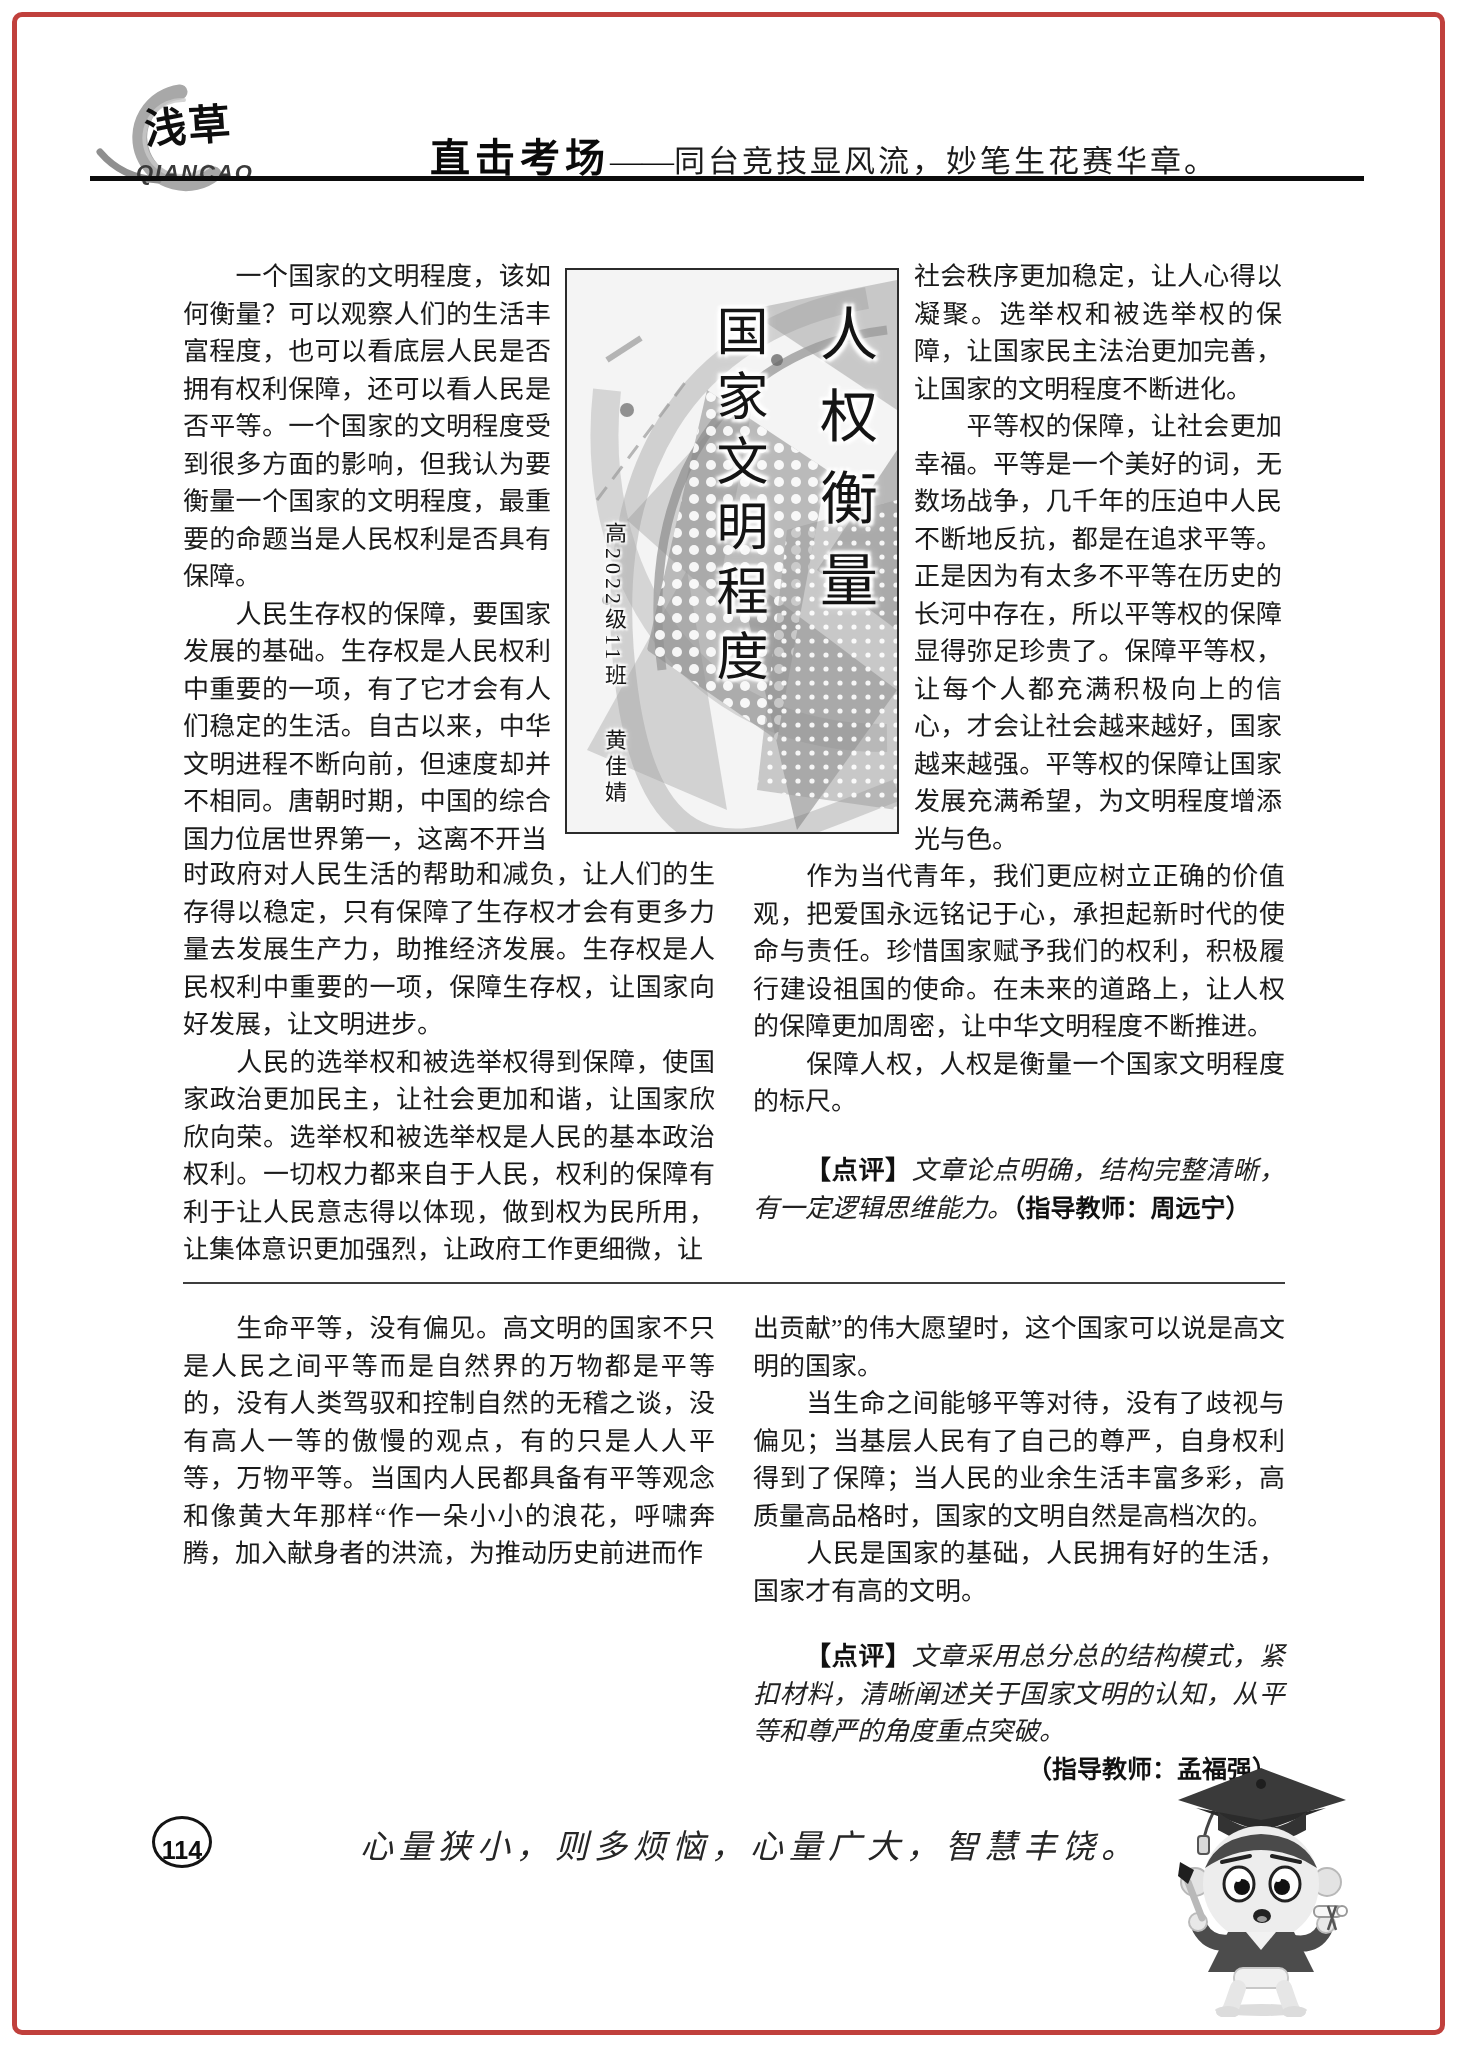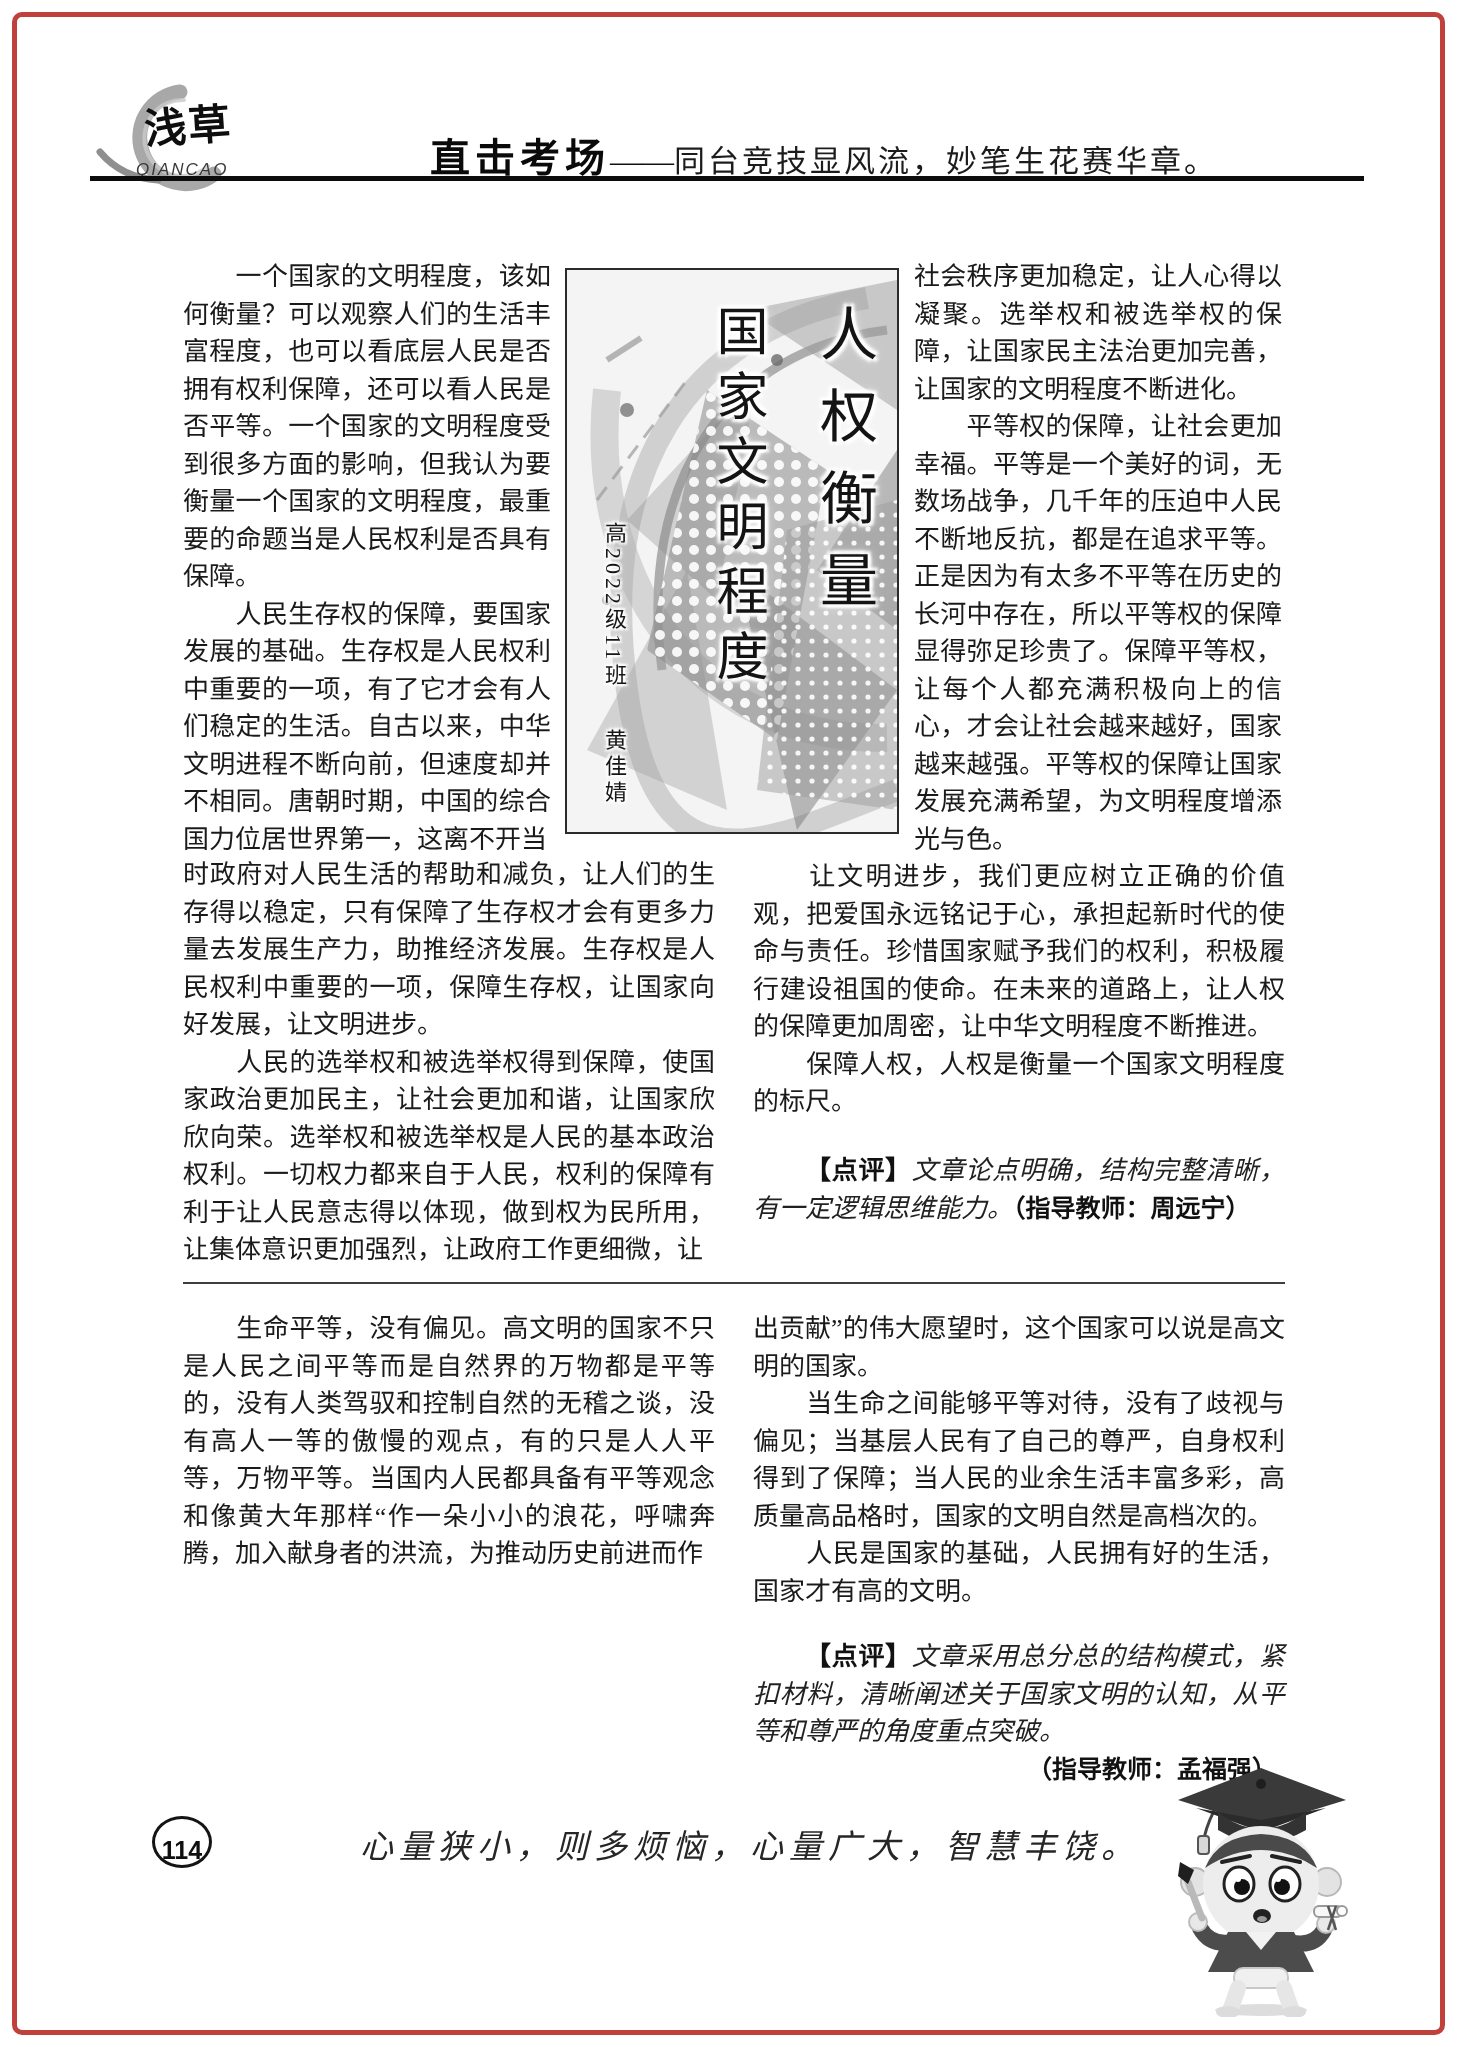--- a/index.html
+++ b/index.html
@@ -5,21 +5,21 @@
   html,body{margin:0;padding:0;background:#ffffff;}
   #page{position:relative;width:1457px;height:2047px;background:#ffffff;overflow:hidden;
         font-family:"Liberation Serif","DejaVu Serif",serif;color:#191919;}
   .frame{position:absolute;left:12px;top:12px;right:12px;bottom:12px;
          border:5px solid #c0403c;border-radius:10px;}
   
   .logo{position:absolute;left:88px;top:84px;width:170px;height:112px;}
   .logo svg{position:absolute;left:0;top:0;}
   .logo-cn{position:absolute;left:56px;top:8px;font-size:42px;font-weight:bold;color:#0e0e0e;
            letter-spacing:2px;transform:rotate(-4deg);}
-  .logo-en{position:absolute;left:48px;top:76px;font-size:17px;font-style:italic;font-weight:normal;
+  .logo-en{position:absolute;left:48px;top:76px;font-size:22px;font-style:italic;font-weight:bold;
            color:#3a3a3a;letter-spacing:2px;font-family:"Liberation Sans",sans-serif;}
   .column-head{position:absolute;left:430px;top:126px;white-space:nowrap;}
   .column-title{font-family:"Liberation Sans","DejaVu Sans",sans-serif;font-weight:900;
                 font-size:40px;letter-spacing:5px;color:#0a0a0a;}
   .column-dash{font-size:32px;color:#111;}
   .column-slogan{font-size:31px;letter-spacing:3px;color:#1c1c1c;}
   .rule{position:absolute;left:90px;top:176px;width:1274px;height:5px;background:#0c0c0c;}
   
   .textcol{position:absolute;font-size:26px;line-height:37.5px;text-align:justify;
            text-justify:inter-character;color:#1a1a1a;}
@@ -89,21 +89,21 @@
     </div>
   <div id="a1-right-narrow" class="textcol">
       <p>社会秩序更加稳定，让人心得以凝聚。选举权和被选举权的保障，让国家民主法治更加完善，让国家的文明程度不断进化。</p>
       <p>　　平等权的保障，让社会更加幸福。平等是一个美好的词，无数场战争，几千年的压迫中人民不断地反抗，都是在追求平等。正是因为有太多不平等在历史的长河中存在，所以平等权的保障显得弥足珍贵了。保障平等权，让每个人都充满积极向上的信心，才会让社会越来越好，国家越来越强。平等权的保障让国家发展充满希望，为文明程度增添光与色。</p>
     </div>
   <div id="a1-left-wide" class="textcol">
       <p>时政府对人民生活的帮助和减负，让人们的生存得以稳定，只有保障了生存权才会有更多力量去发展生产力，助推经济发展。生存权是人民权利中重要的一项，保障生存权，让国家向好发展，让文明进步。</p>
       <p>　　人民的选举权和被选举权得到保障，使国家政治更加民主，让社会更加和谐，让国家欣欣向荣。选举权和被选举权是人民的基本政治权利。一切权力都来自于人民，权利的保障有利于让人民意志得以体现，做到权为民所用，让集体意识更加强烈，让政府工作更细微，让</p>
     </div>
   <div id="a1-right-wide" class="textcol">
-      <p>　　让文明进步，我们更应树立正确的价值观，把爱国永远铭记于心，承担起新时代的使命与责任。珍惜国家赋予我们的权利，积极履行建设祖国的使命。在未来的道路上，让人权的保障更加周密，让中华文明程度不断推进。</p>
+      <p>　　作为当代青年，我们更应树立正确的价值观，把爱国永远铭记于心，承担起新时代的使命与责任。珍惜国家赋予我们的权利，积极履行建设祖国的使命。在未来的道路上，让人权的保障更加周密，让中华文明程度不断推进。</p>
       <p>　　保障人权，人权是衡量一个国家文明程度的标尺。</p>
     </div>
 
   <div class="art-box">
     <svg width="330" height="562" viewBox="0 0 330 562" preserveAspectRatio="none">
       <defs>
         <pattern id="ht1" width="17" height="17" patternUnits="userSpaceOnUse">
           <circle cx="8" cy="8" r="5" fill="#ffffff"></circle>
         </pattern>
         <pattern id="ht2" width="14" height="14" patternUnits="userSpaceOnUse">

